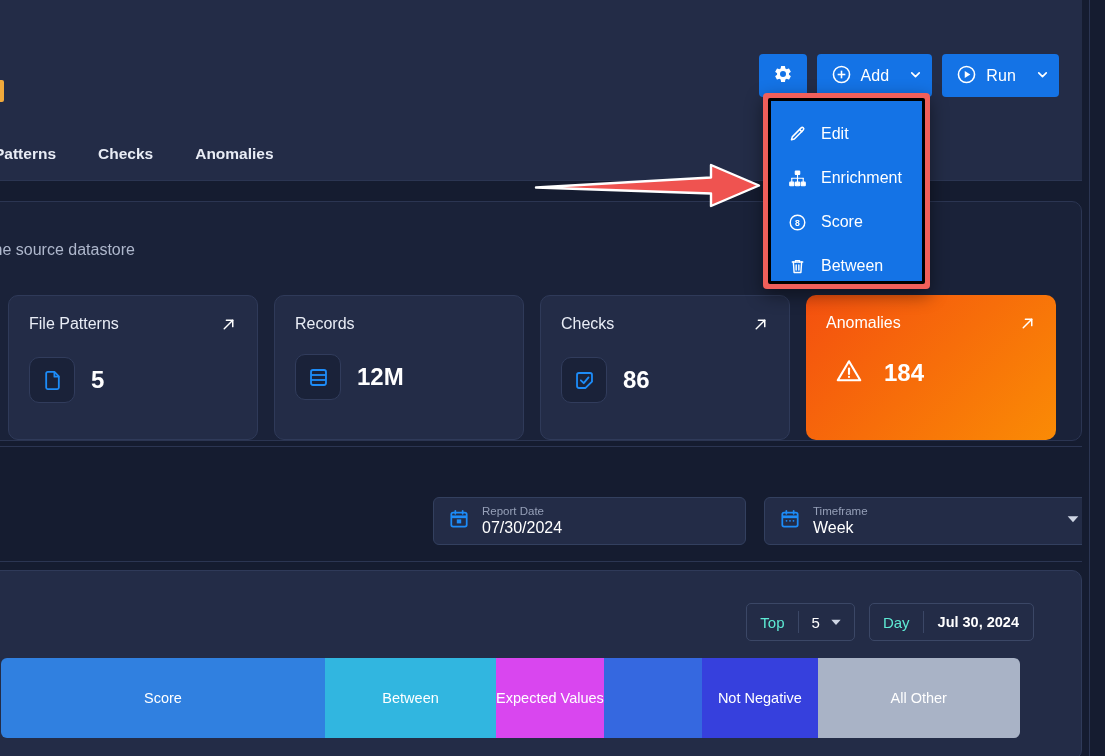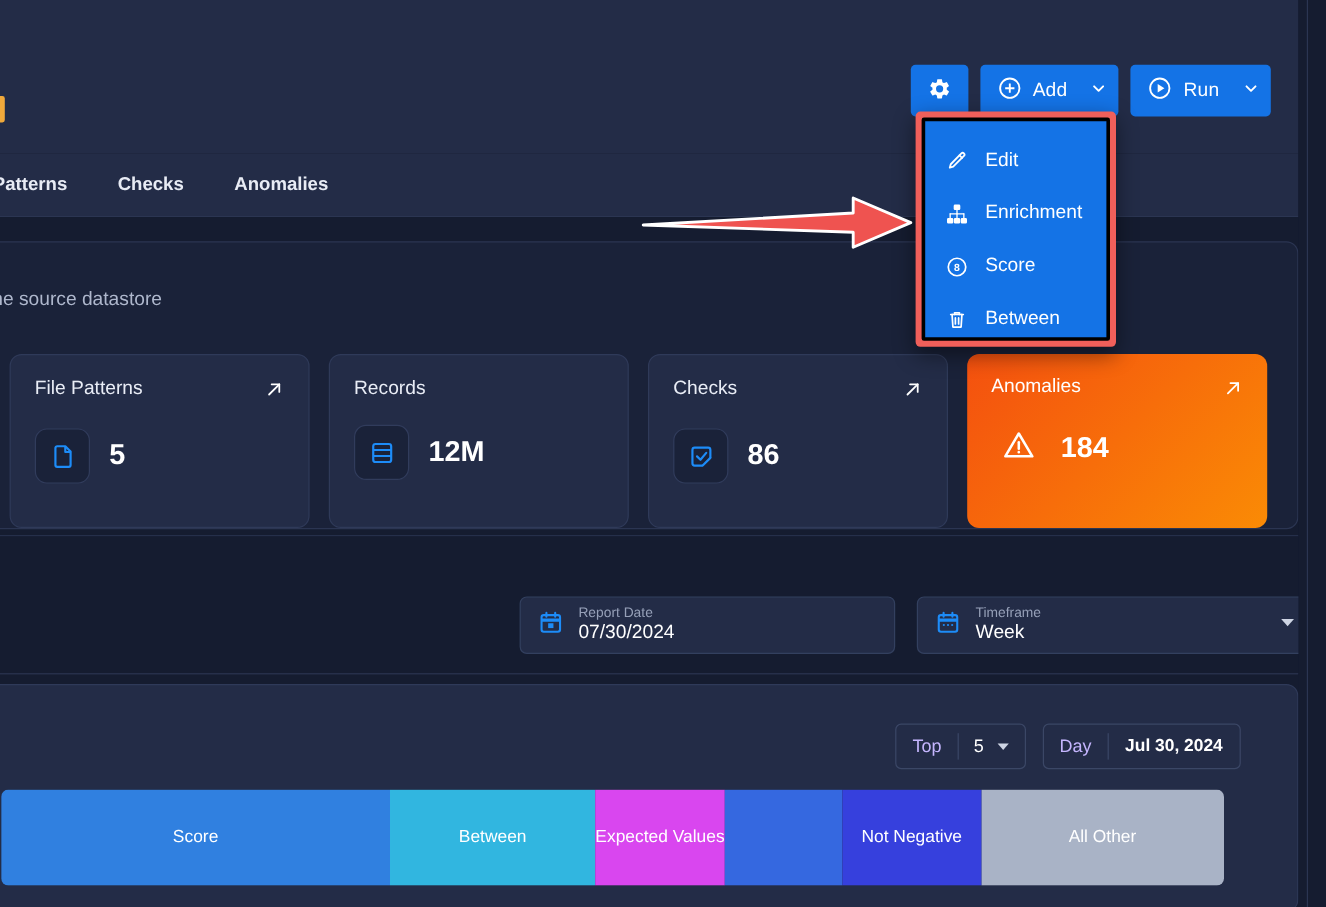--- a/index.html
+++ b/index.html
@@ -128,21 +128,21 @@
     background: #232c47; border: 1px solid #2f3a59; border-radius: 10px;
   }
   .bottom-controls {
     position: absolute; right: 47px; top: 32px; display: flex; gap: 14px;
   }
   .pill {
     height: 38px; border-radius: 5px; border: 1px solid #3b4straight;
     border: 1px solid #3b4766; display: flex; align-items: center;
     background: transparent; cursor: pointer;
   }
-  .pill .seg { padding: 0 13px; font-size: 15px; color: #c4b5fd; }
+  .pill .seg { padding: 0 13px; font-size: 15px; color: #5eead4; }
   .pill .sep { width: 1px; height: 22px; background: #3b4766; }
   .pill .seg.val { color: #fff; padding: 0 9px 0 13px; }
   .pill .seg.val2 { color: #ffffff; padding: 0 14px; font-weight: bold; font-size: 14.5px; }
   .pill .carwrap { padding-right: 11px; display: flex; align-items: center; }
 
   .stack-bar {
     position: absolute; left: 110px; top: 87px;
     width: 1019px; height: 80px; display: flex; overflow: hidden;
     border-radius: 6px;
   }

